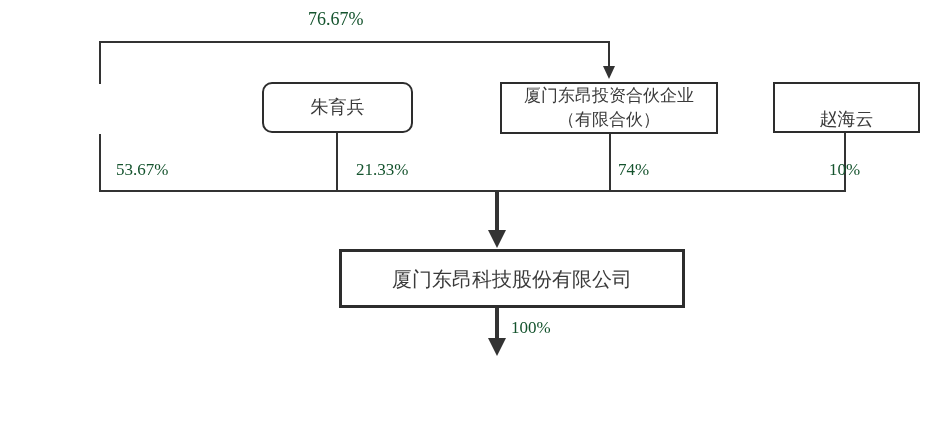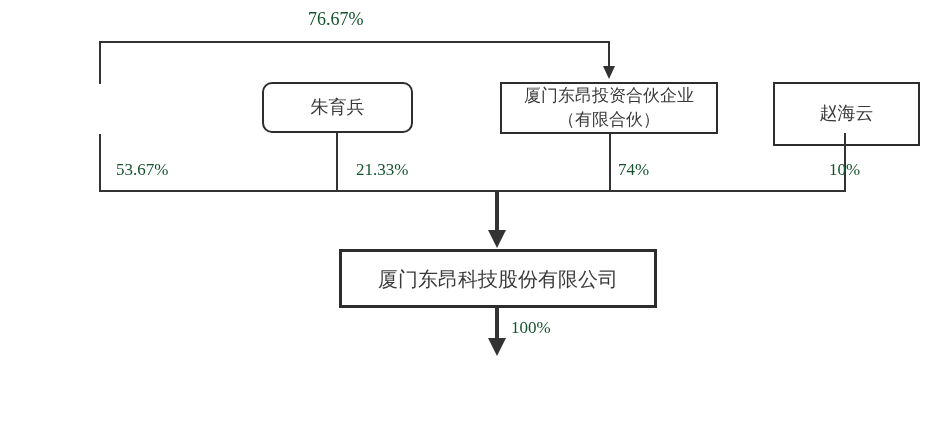--- a/index.html
+++ b/index.html
@@ -75,40 +75,40 @@
     <span>朱育兵</span>
   </div>
 
   <div class="node" style="left:500px; top:82px; width:218px; height:52px;">
     <span class="two-line">
       <span>厦门东昂投资合伙企业</span><br>
       <span>（有限合伙）</span>
     </span>
   </div>
 
-  <div class="node" style="left:773px; top:82px; width:147px; height:64px;">
+  <div class="node" style="left:773px; top:82px; width:147px; height:51px;align-items:flex-end;">
     <span>赵海云</span>
   </div>
 
   <div class="v-line" style="left:99px; top:134px; width:2px; height:58px;"></div>
   <div class="v-line" style="left:336px; top:133px; width:2px; height:59px;"></div>
   <div class="v-line" style="left:609px; top:134px; width:2px; height:58px;"></div>
   <div class="v-line" style="left:844px; top:133px; width:2px; height:59px;"></div>
 
   <div class="pct" style="left:116px; top:160px;">53.67%</div>
   <div class="pct" style="left:356px; top:160px;">21.33%</div>
   <div class="pct" style="left:618px; top:160px;">74%</div>
   <div class="pct" style="left:829px; top:160px;">10%</div>
 
   <div class="h-line" style="left:99px; top:190px; width:747px; height:2px;"></div>
 
   <div class="v-line" style="left:495px; top:192px; width:4px; height:40px;"></div>
   <div class="arrow-head big" style="left:488px; top:230px;"></div>
 
-  <div class="node thick" style="left:339px; top:249px; width:318px; height:59px;">
+  <div class="node thick" style="left:339px; top:249px; width:346px; height:59px;">
     <span>厦门东昂科技股份有限公司</span>
   </div>
 
   <div class="v-line" style="left:495px; top:308px; width:4px; height:31px;"></div>
   <div class="arrow-head big" style="left:488px; top:338px;"></div>
   <div class="pct" style="left:511px; top:318px;">100%</div>
 
 
 </div>
 

